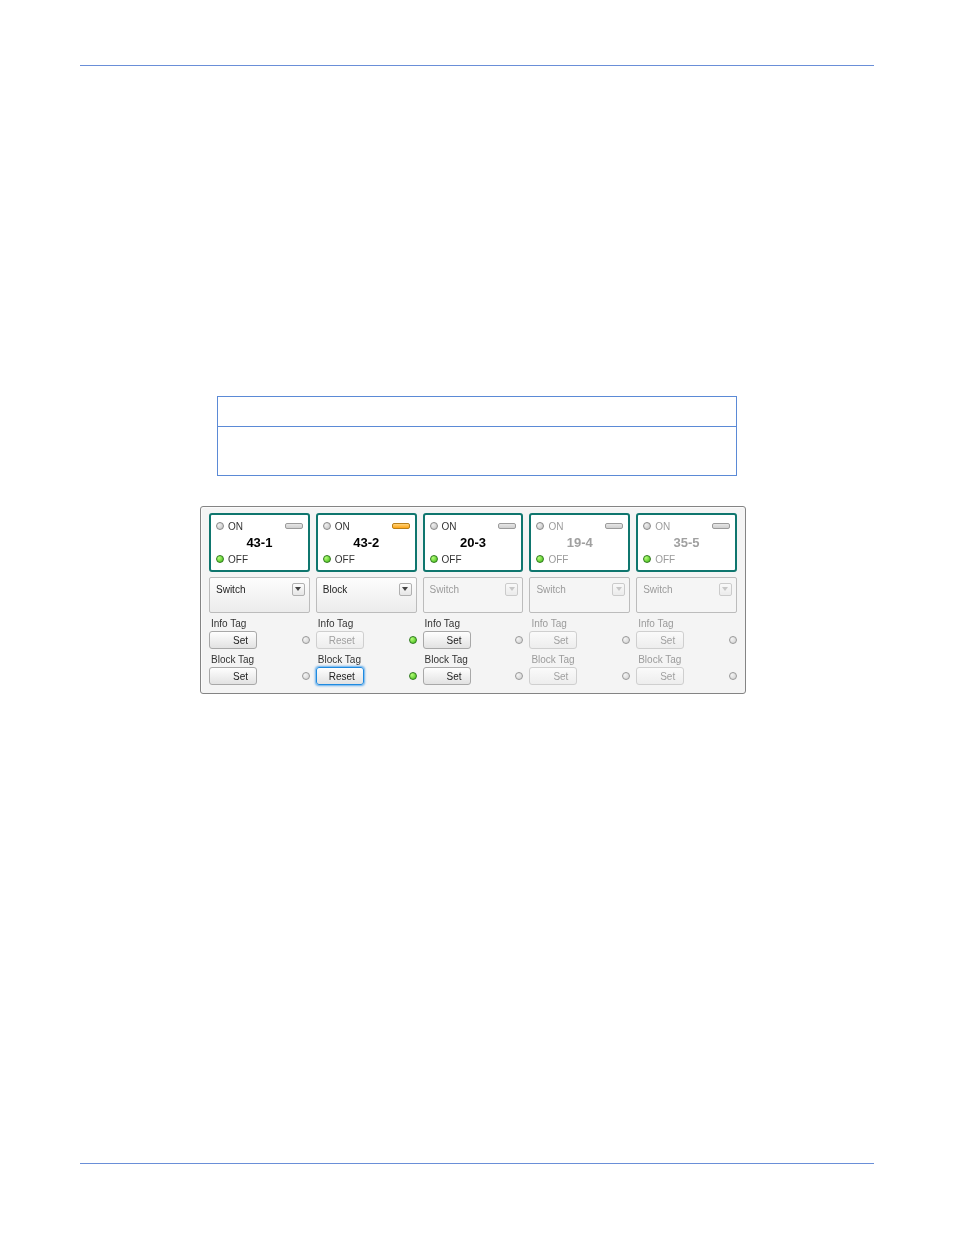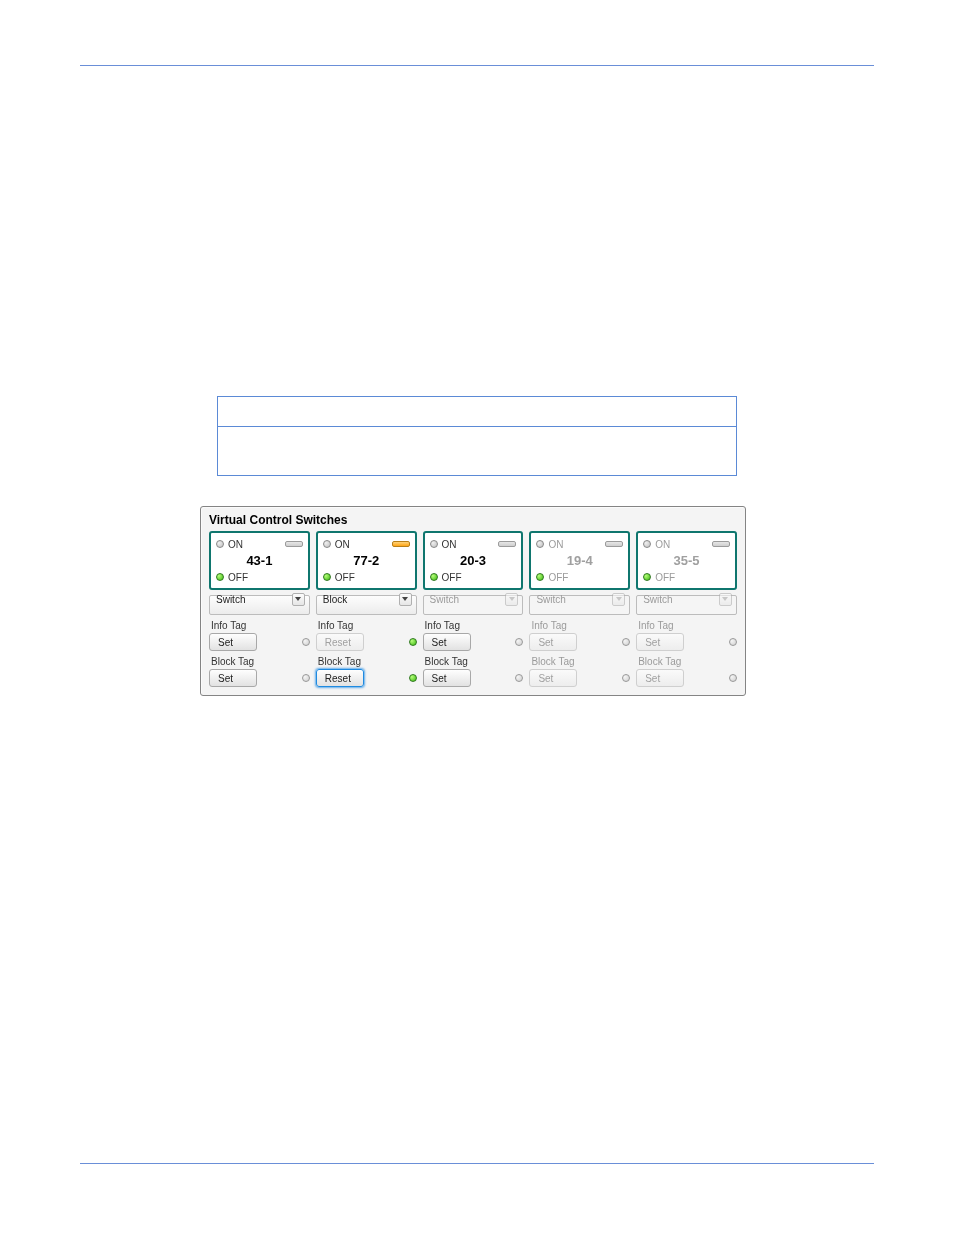--- a/index.html
+++ b/index.html
@@ -118,21 +118,21 @@
     border: 1px solid #9b9b9b;
     border-radius: 2px;
     background: linear-gradient(#e6e6e6,#cfcfcf);
   }
   .slot.orange {
     border-color: #b87f18;
     background: linear-gradient(#ffd37a,#ffa516);
   }
   .dd {
     font-size: 10px;
-    height: 20px;
+    height: 36px;
     background: linear-gradient(#fdfdfd,#ececec);
     border: 1px solid #bcbcbc;
     border-radius: 2px;
     display: flex;
     align-items: center;
     justify-content: space-between;
     padding: 0 4px 12px 6px;
     color: #222;
     cursor: pointer;
   }
@@ -179,21 +179,21 @@
     height: 18px;
     min-width: 48px;
     padding: 0 8px;
     background: linear-gradient(#fefefe,#e2e2e2);
     border: 1px solid #a8a8a8;
     border-radius: 3px;
     color: #222;
     cursor: pointer;
     display: flex;
     align-items: center;
-    justify-content: flex-start;
+    justify-content: flex-end;
   }
   .btn.disabled {
     color: #a0a0a0;
     background: linear-gradient(#fafafa,#ededed);
     border-color: #cfcfcf;
     cursor: default;
   }
   .btn.selected {
     border: 1px solid #1f8ae0;
     box-shadow: 0 0 2px 1px rgba(62,155,232,0.8);
@@ -215,21 +215,20 @@
 <div class="page">
   <hr class="top-rule">
 
   <div class="note-box">
     <div class="note-header"></div>
     <div class="note-body"></div>
   </div>
 
   <div class="panel-wrap">
     <div class="panel">
-      <div class="panel-title">Virtual Control Switches</div>
       <div class="switches-row">
 
         <div class="switch-col">
           <div class="switch-card">
             <div class="sc-row sc-top">
               <span style="display:flex;align-items:center;gap:4px;">
                 <span class="led"></span>
                 <span>ON</span>
               </span>
               <span class="slot"></span>
@@ -268,21 +267,21 @@
 
         <div class="switch-col">
           <div class="switch-card">
             <div class="sc-row sc-top">
               <span style="display:flex;align-items:center;gap:4px;">
                 <span class="led"></span>
                 <span>ON</span>
               </span>
               <span class="slot orange"></span>
             </div>
-            <div class="sc-label-num">77-2</div>
+            <div class="sc-label-num">43-2</div>
             <div class="sc-row">
               <span class="led green"></span>
               <span>OFF</span>
             </div>
           </div>
           <div class="dd">
             <span>Block</span>
             <span class="dd-arrow">
                 <span class="tri"></span>
               </span>

